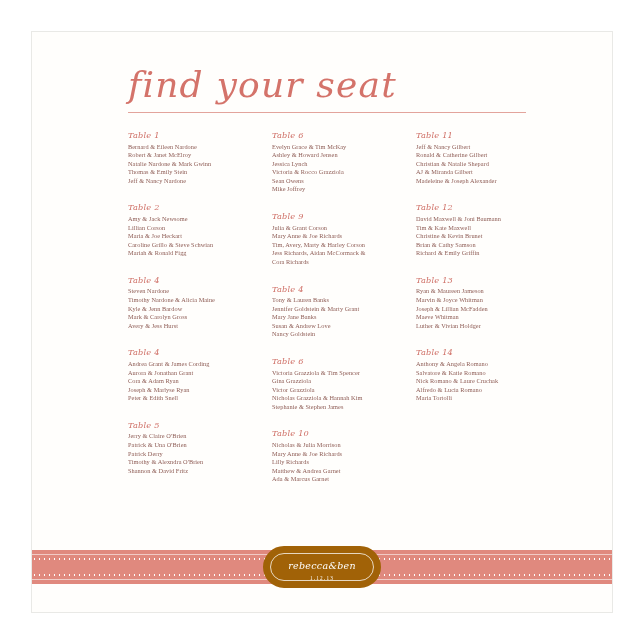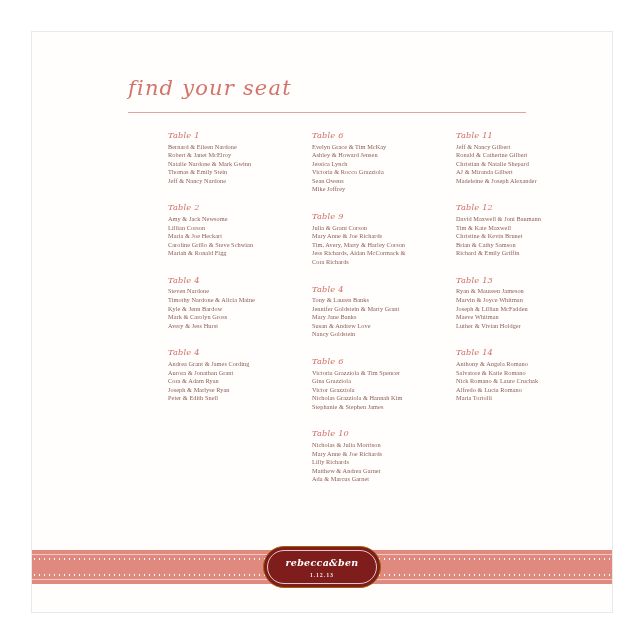--- a/index.html
+++ b/index.html
@@ -40,24 +40,24 @@
   .header {
     position: absolute;
     left: 0;
     top: 24px;
     width: 580px;
     height: 56px;
   }
   .title {
     position: absolute;
     left: 96px;
-    top: 20px;
+    top: 8px;
     font-family: "DejaVu Serif", serif;
     font-style: italic;
-    font-size: 21px;
+    font-size: 36px;
     letter-spacing: 1.2px;
     color: #d4736a;
     white-space: nowrap;
   }
   .title-rule {
     position: absolute;
     left: 96px;
     top: 56px;
     width: 398px;
     height: 1px;
@@ -71,21 +71,20 @@
     top: 98px;
     width: 420px;
     display: flex;
     justify-content: space-between;
   }
   .column {
     width: 132px;
   }
   .table-block {
     margin-bottom: 17px;
-    margin-left: 40px;
   }
   .table-label {
     font-family: "DejaVu Serif", serif;
     font-style: italic;
     font-size: 8.2px;
     color: #cf6f66;
     margin-bottom: 2.5px;
     letter-spacing: .2px;
   }
   .guest {
@@ -127,25 +126,24 @@
   .band-dots.top { top: 8px; }
   .band-dots.bottom { bottom: 8px; }
 
   .badge {
     position: absolute;
     left: 50%;
     transform: translateX(-50%);
     bottom: 24px;
     width: 118px;
     height: 42px;
-    background: #7f1d1d;
-    border: 1px solid #a16207;
+    background: #a16207;
+    border: 4px solid #a16207;
     border-radius: 21px / 21px;
     box-sizing: border-box;
-    font-weight: bold;
   }
   .badge-inner {
     position: absolute;
     left: 3px; top: 3px; right: 3px; bottom: 3px;
     border: 1px solid rgba(255,255,255,.75);
     border-radius: 18px / 18px;
     box-sizing: border-box;
   }
   .badge-names {
     position: absolute;
@@ -209,20 +207,28 @@
             <div class="guest">Avery &amp; Jess Hurst</div>
           </div>
           <div class="table-block">
             <div class="table-label">Table 4</div>
             <div class="guest">Andrea Grant &amp; James Cording</div>
             <div class="guest">Aurora &amp; Jonathan Grant</div>
             <div class="guest">Cora &amp; Adam Ryan</div>
             <div class="guest">Joseph &amp; Marlyse Ryan</div>
             <div class="guest">Peter &amp; Edith Snell</div>
           </div>
+          <div class="table-block">
+            <div class="table-label">Table 5</div>
+            <div class="guest">Jerry &amp; Claire O'Brien</div>
+            <div class="guest">Patrick &amp; Una O'Brien</div>
+            <div class="guest">Patrick Derry</div>
+            <div class="guest">Timothy &amp; Alexndra O'Brien</div>
+            <div class="guest">Shannon &amp; David Fritz</div>
+          </div>
         </div>
 
         <div class="column">
           <div class="table-block">
             <div class="table-label">Table 6</div>
             <div class="guest">Evelyn Grace &amp; Tim McKay</div>
             <div class="guest">Ashley &amp; Howard Jensen</div>
             <div class="guest">Jessica Lynch</div>
             <div class="guest">Victoria &amp; Rocco Grazziola</div>
             <div class="guest">Sean Owens</div>

